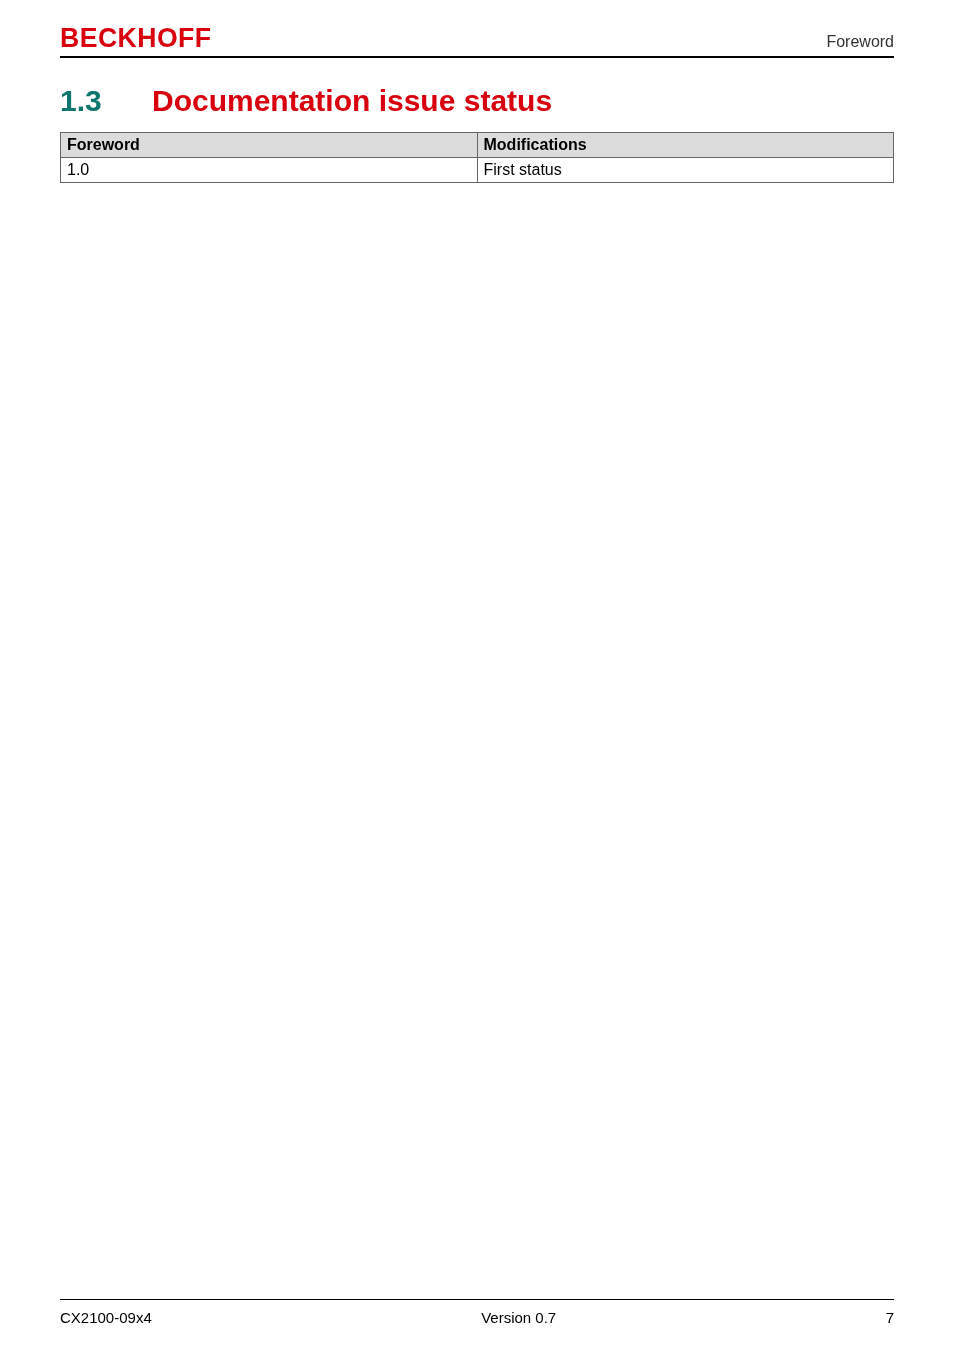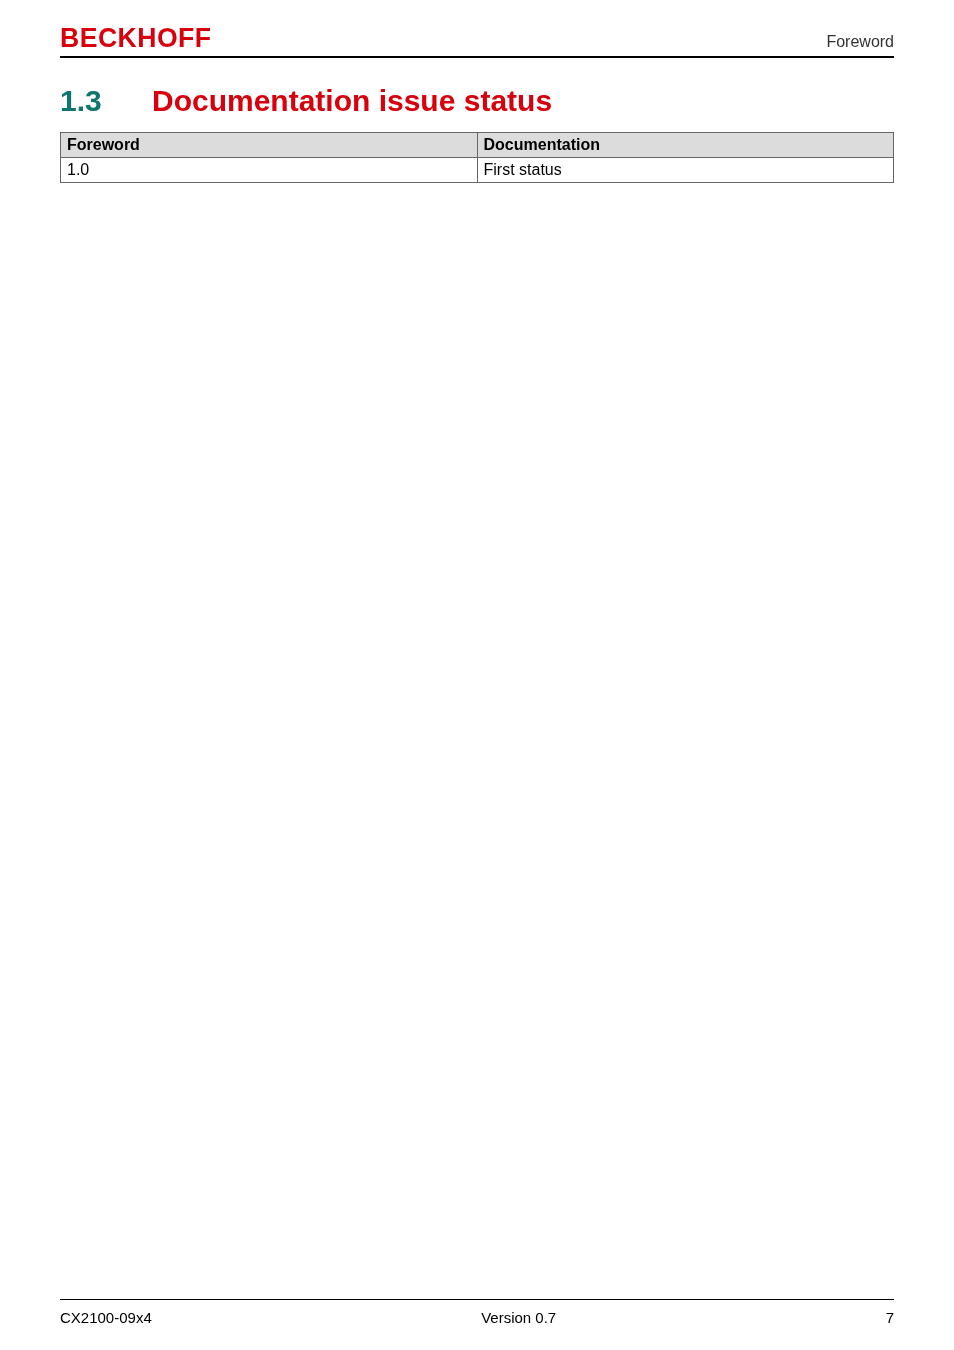--- a/index.html
+++ b/index.html
@@ -38,21 +38,21 @@
 
   <div class="table-wrap">
     <table>
       <colgroup>
           <col class="c1">
           <col class="c2">
         </colgroup>
       <thead>
         <tr>
           <th>Foreword</th>
-          <th>Documentation</th>
+          <th>Modifications</th>
         </tr>
       </thead>
       <tbody>
         <tr>
           <td>1.0</td>
           <td>First status</td>
         </tr>
       </tbody>
     </table>
   </div>

